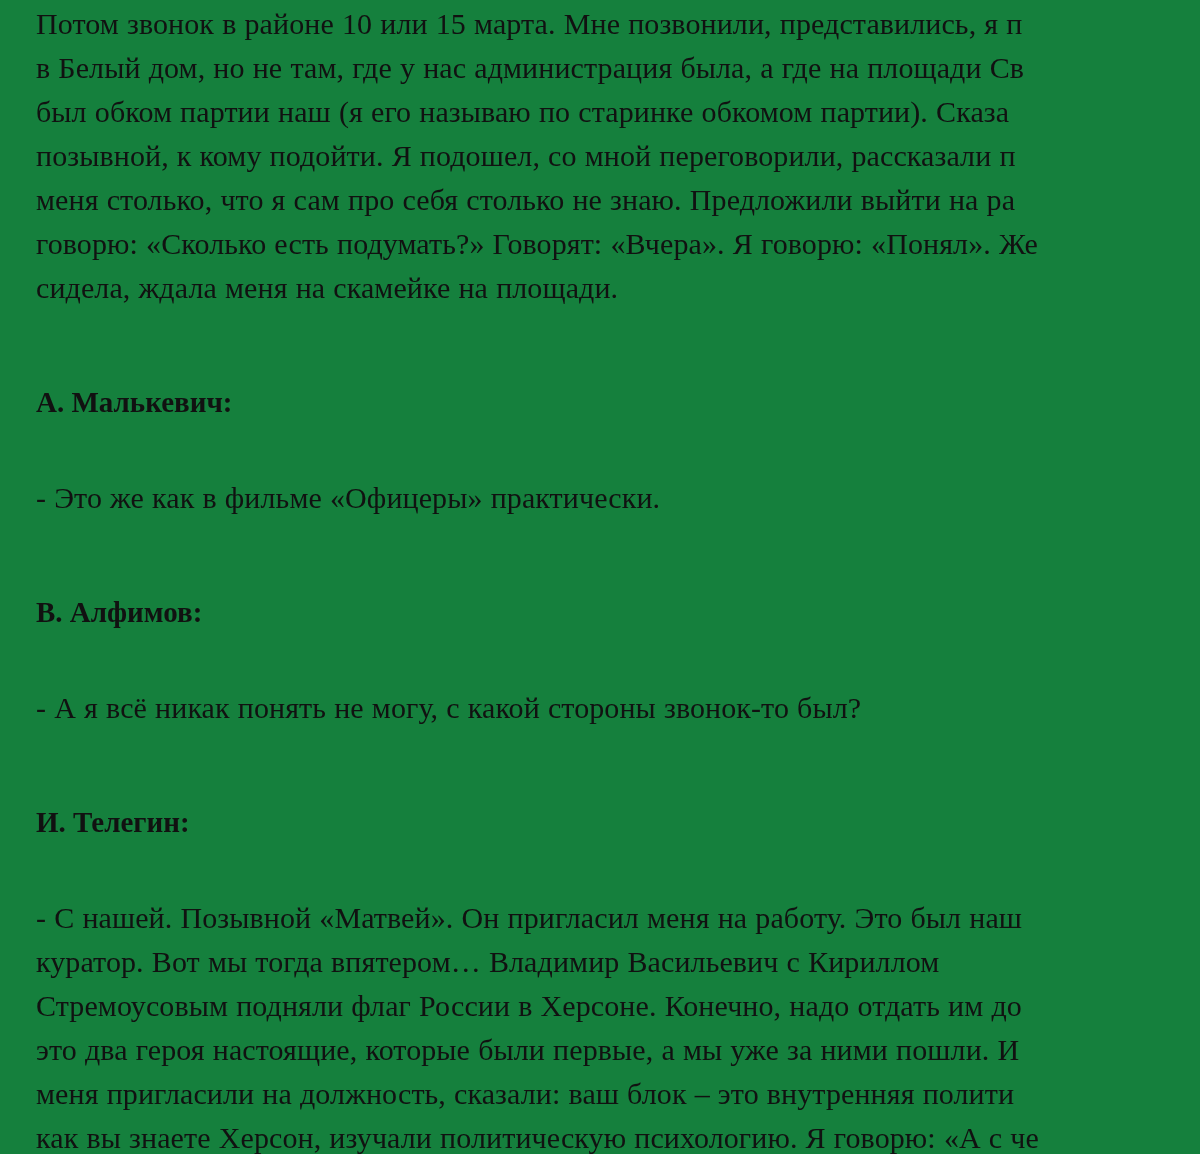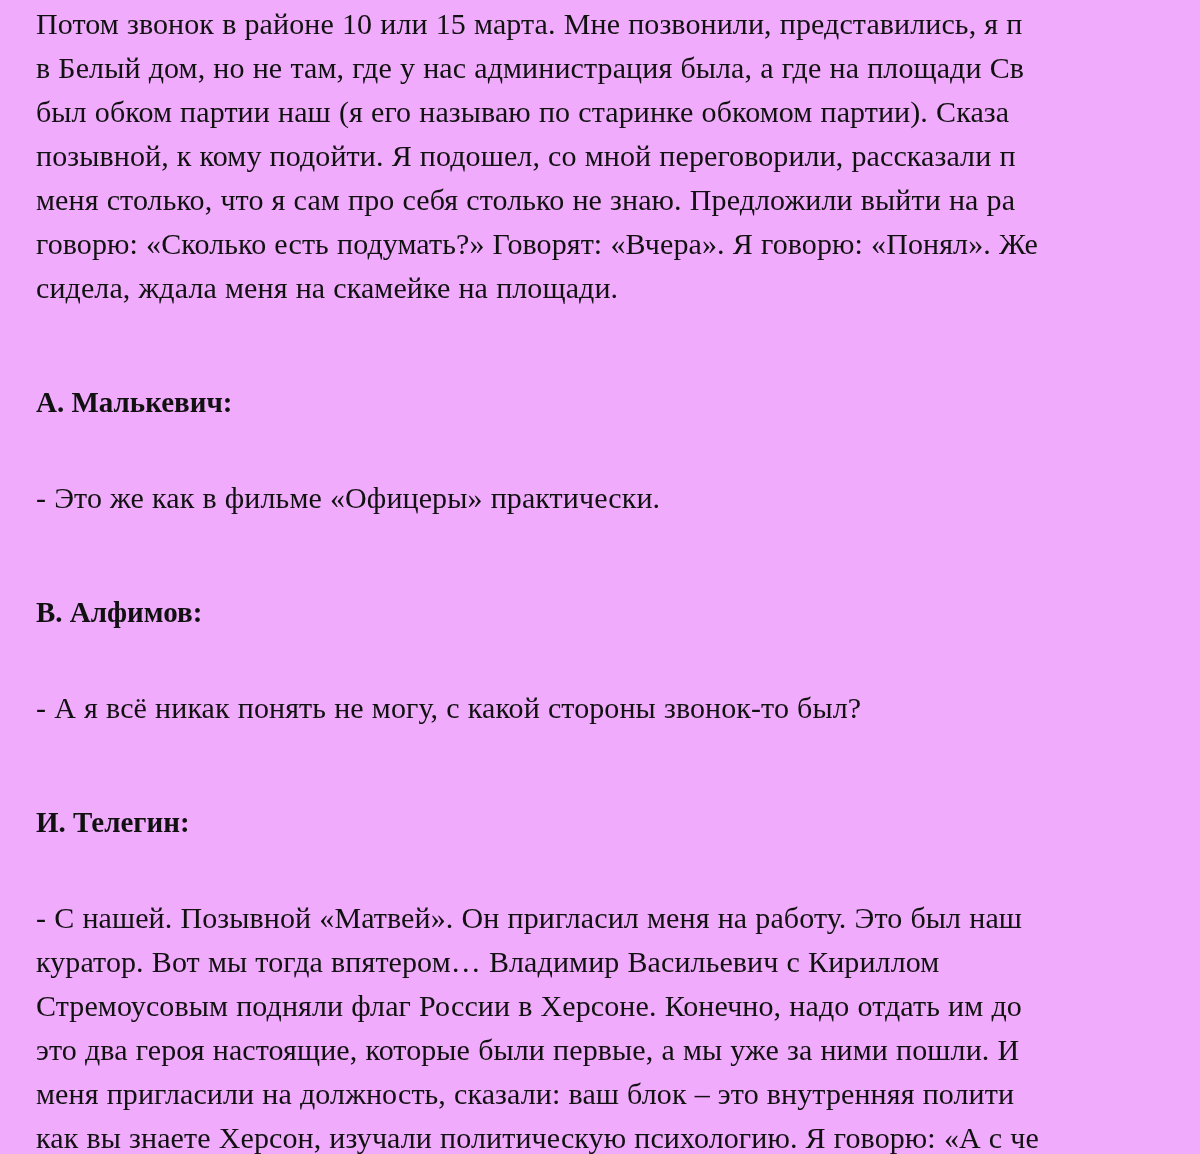--- a/index.html
+++ b/index.html
@@ -14,21 +14,21 @@
     color: #111111;
     -webkit-font-smoothing: antialiased;
   }
 
   
   #page-viewport {
     position: relative;
     width: 1200px;
     height: 1154px;
     overflow: hidden;
-    background: #f0abfc;
+    background: #15803d;
     box-sizing: border-box;
   }
 
   #doc-body {
     position: absolute;
     top: 0;
     left: 0;
     
     width: 1560px;
     padding: 0 0 0 36px;

